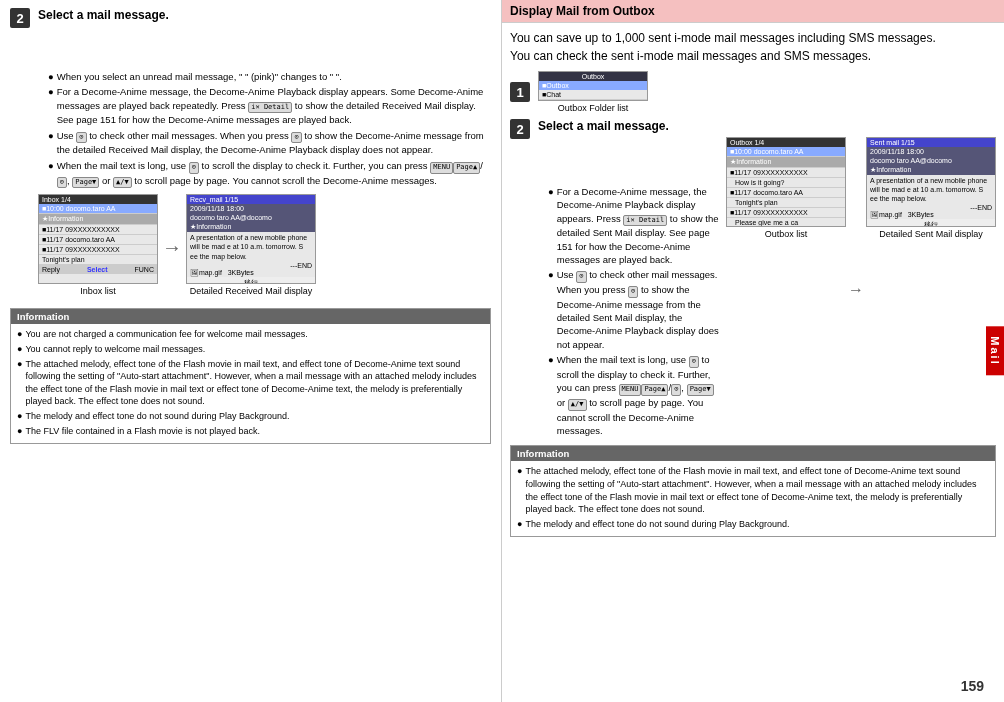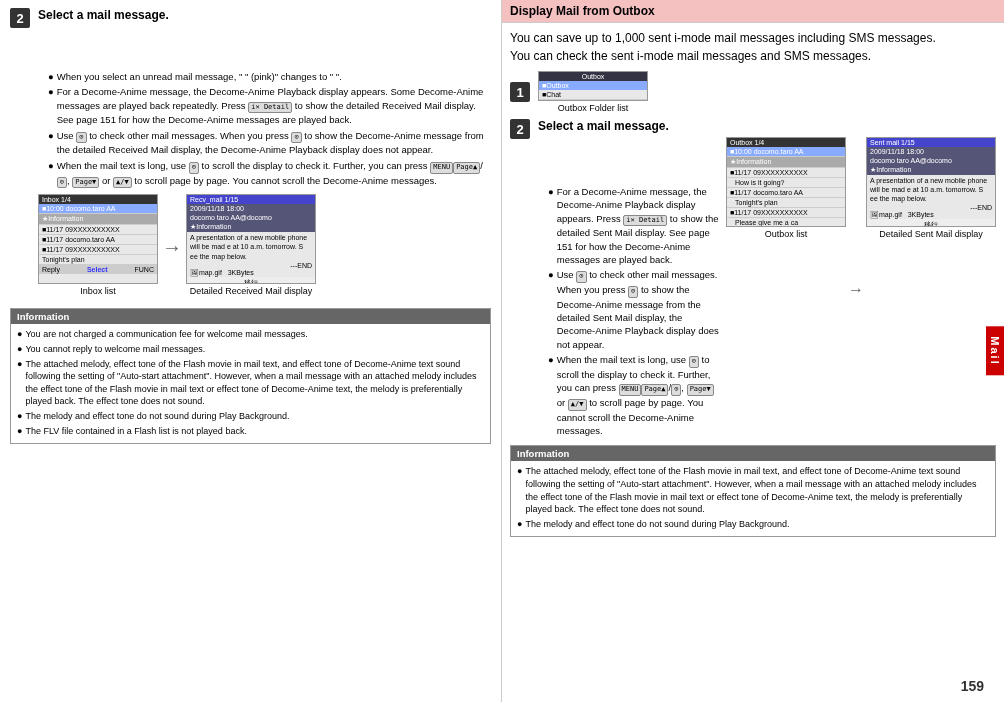--- a/index.html
+++ b/index.html
@@ -326,21 +326,21 @@
       <div class="info-item">
         <span>You cannot reply to welcome mail messages.</span>
       </div>
       <div class="info-item">
         <span>The attached melody, effect tone of the Flash movie in mail text, and effect tone of Decome-Anime text sound following the setting of "Auto-start attachment". However, when a mail message with an attached melody includes the effect tone of the Flash movie in mail text or effect tone of Decome-Anime text, the melody is preferentially played back. The effect tone does not sound.</span>
       </div>
       <div class="info-item">
         <span>The melody and effect tone do not sound during Play Background.</span>
       </div>
       <div class="info-item">
-        <span>The FLV file contained in a Flash list is not played back.</span>
+        <span>The FLV file contained in a Flash movie is not played back.</span>
       </div>
     </div>
   </div>
 
 </div>
 
 <div class="right-col">
 
   <div class="display-mail-header">Display Mail from Outbox</div>
 

